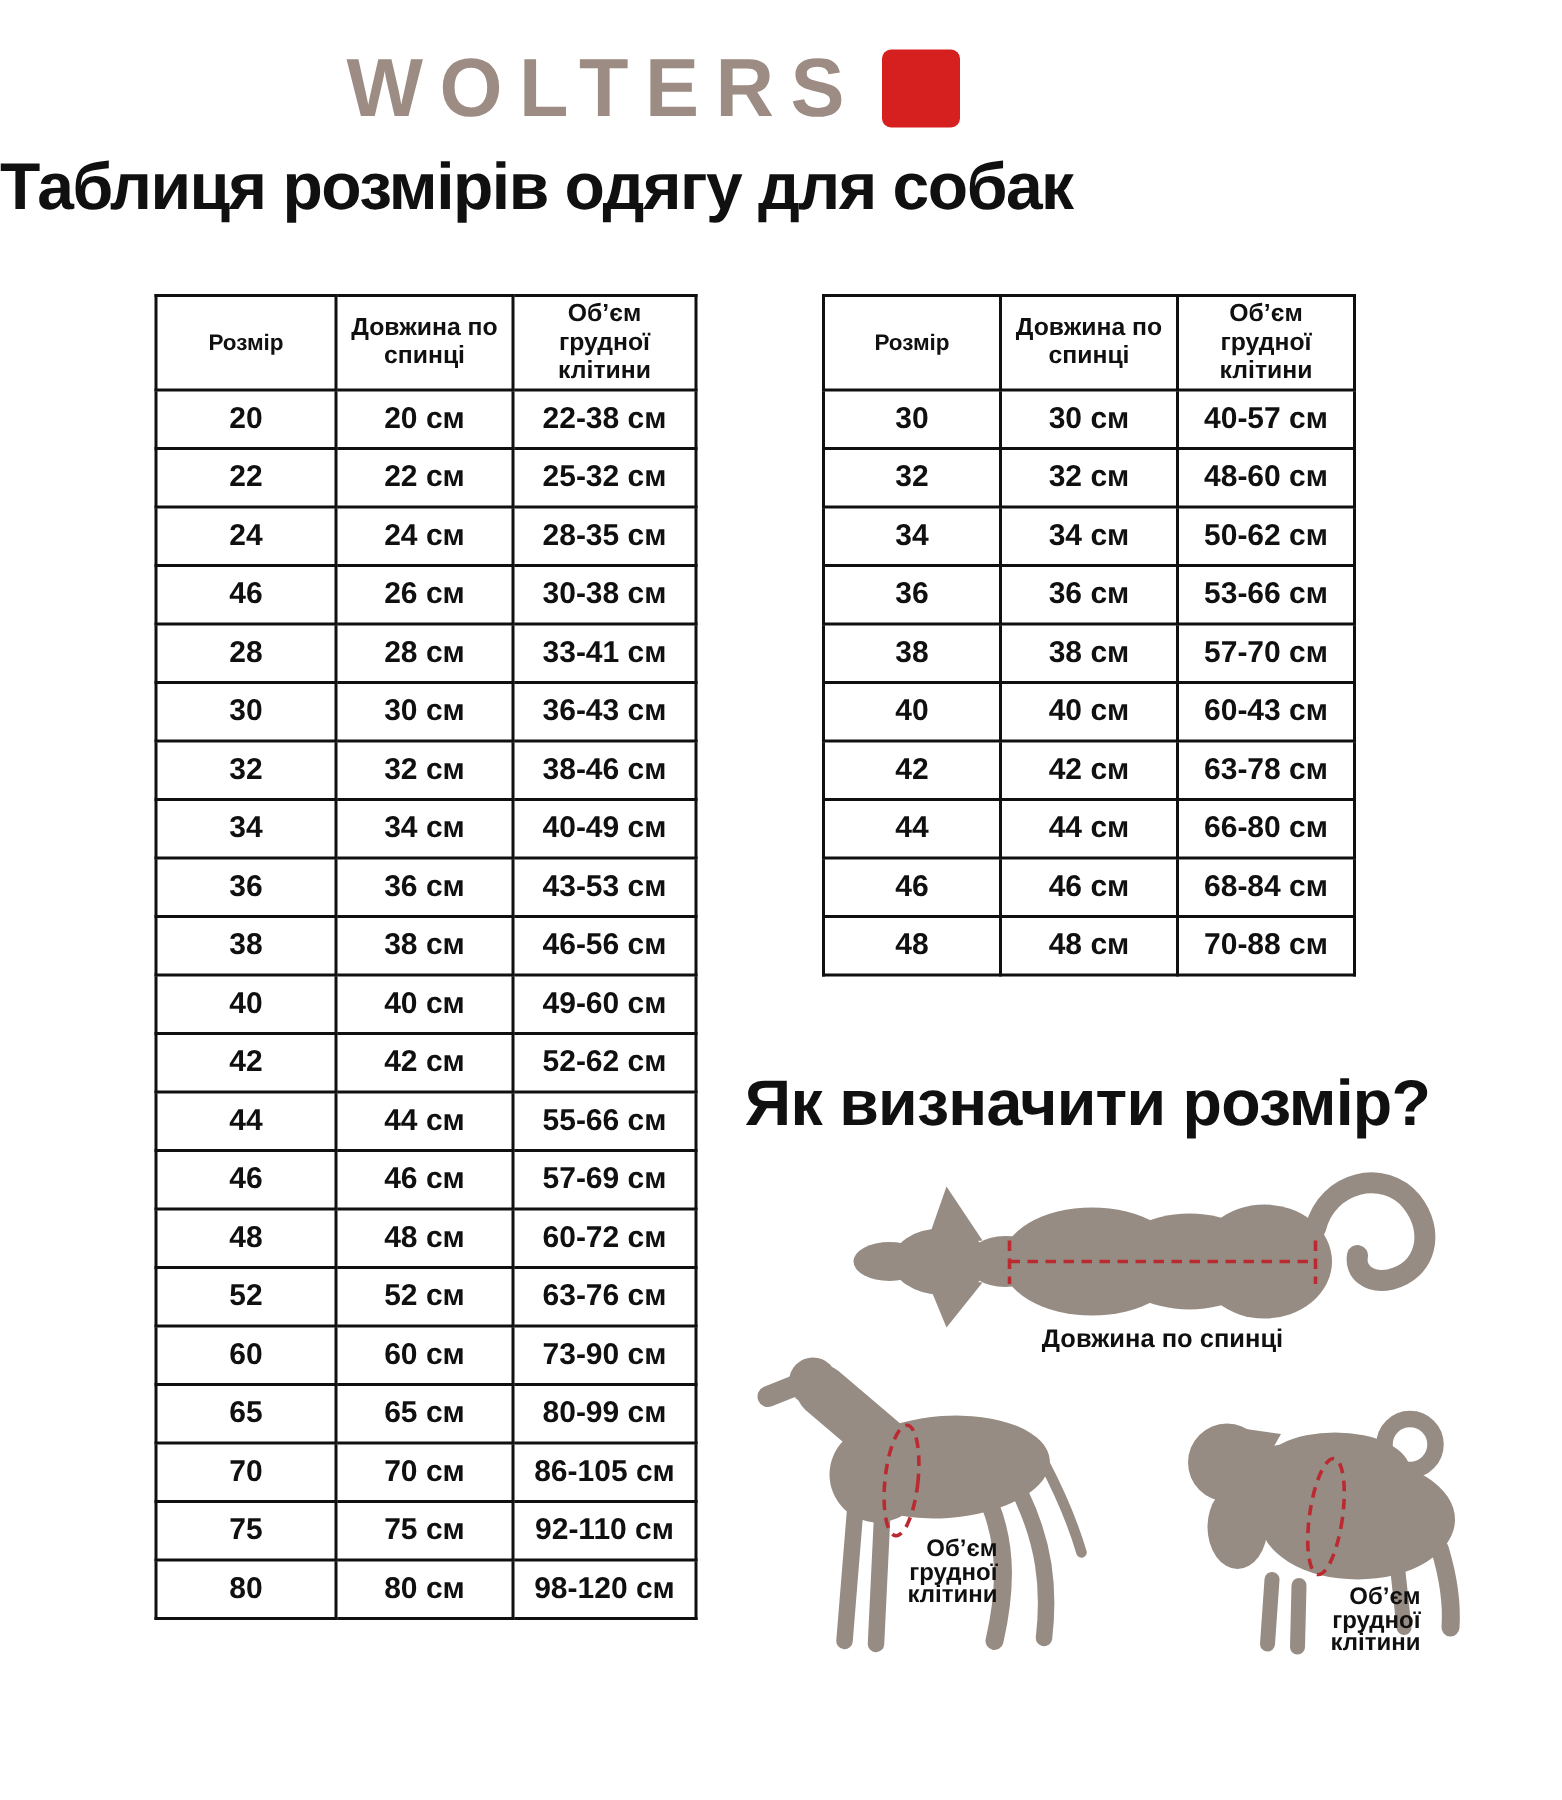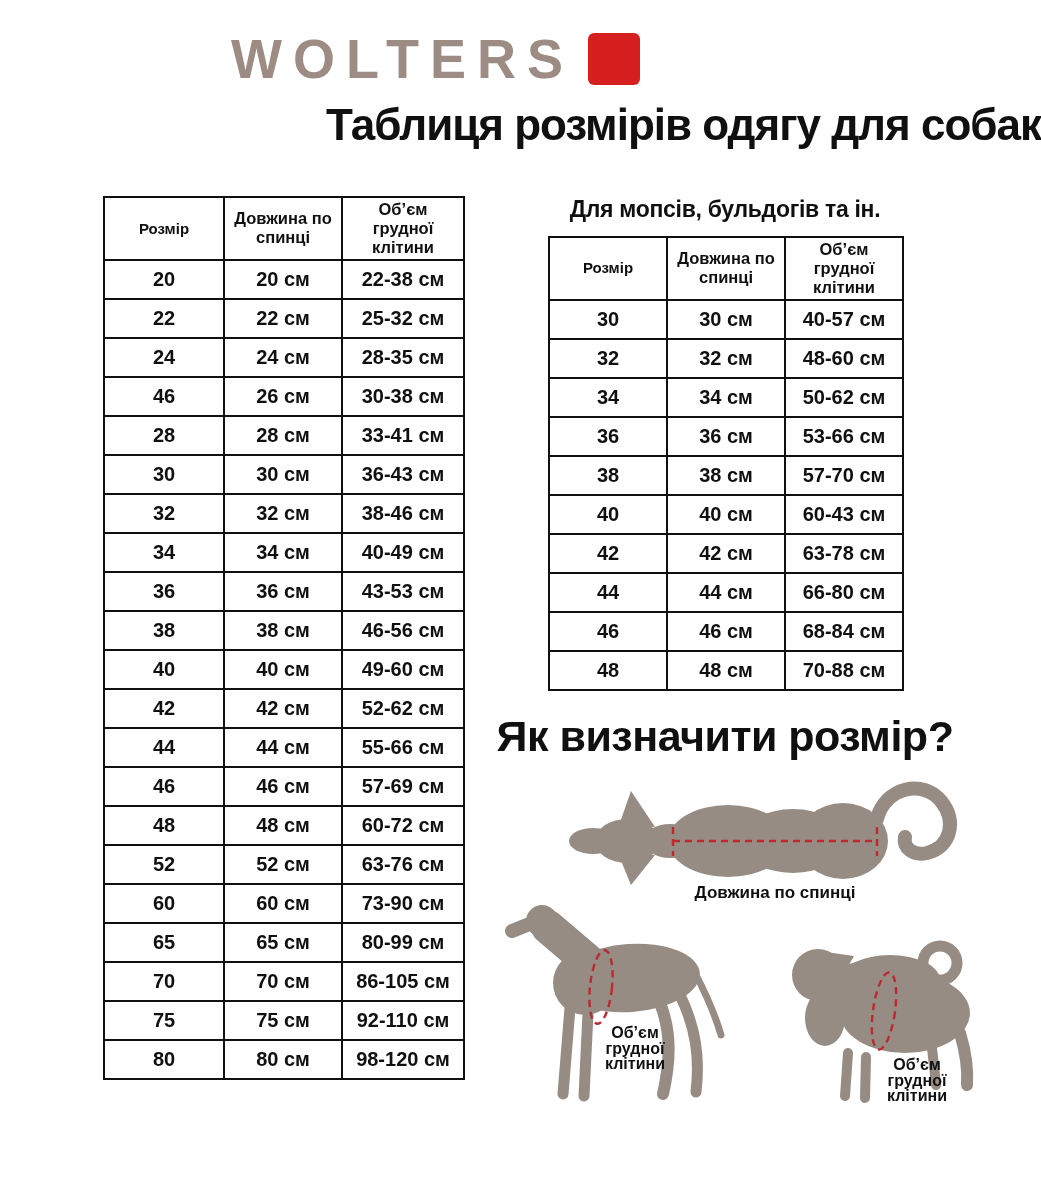--- a/index.html
+++ b/index.html
@@ -23,21 +23,21 @@
     font-size:54px;font-weight:700;letter-spacing:11px;
     color:var(--logo-text);line-height:1;transform:scaleY(1.02);
   }
   .logo-square{
     width:52px;height:52px;border-radius:6px;background:var(--accent-red);
     margin-left:14px;flex:0 0 auto;
   }
   
   .main-title{
     position:absolute;top:100px;left:0;width:1041px;margin:0;
-    text-align:right;font-size:44px;font-weight:700;letter-spacing:-1px;
+    text-align:left;font-size:44px;font-weight:700;letter-spacing:-1px;
     line-height:1.15;color:var(--ink);
   }
   
   .col{position:absolute;top:196px;}
   .col-left{left:103px;width:360px;}
   .col-right{left:548px;width:354px;}
   .col h2{
     margin:0 0 12px 0;text-align:center;font-size:23px;font-weight:700;
     letter-spacing:-0.3px;line-height:1.2;
   }
@@ -57,21 +57,21 @@
   .svg-abs{position:absolute;display:block;}
   #topdog-svg{left:565px;top:773px;width:410px;height:115px;}
   #sidedog-svg{left:500px;top:903px;width:225px;height:200px;}
   #pug-svg{left:780px;top:935px;width:210px;height:175px;}
   .backlen-label{
     position:absolute;left:625px;top:884px;width:300px;text-align:center;
     font-size:17px;font-weight:700;line-height:1.1;
   }
   .chest-label{
     position:absolute;font-size:16px;font-weight:700;line-height:15.5px;
-    white-space:pre-line;text-align:center;
+    white-space:pre-line;text-align:right;
   }
   #chest-label-1{left:605px;top:1025px;}
   #chest-label-2{left:887px;top:1057px;}
   
   .sil{fill:var(--silhouette);stroke:none;}
   .sil-line{fill:none;stroke:var(--silhouette);stroke-linecap:round;}
   .meas{
     fill:none;stroke:var(--measure);stroke-width:2.4;
     stroke-dasharray:7 5;stroke-linecap:butt;
   }
@@ -206,21 +206,20 @@
           <tr>
             <td>80</td>
             <td>80 см</td>
             <td>98-120 см</td>
           </tr>
         </tbody>
     </table>
   </section>
 
   <section class="col col-right">
-    <h2>Для мопсів, бульдогів та ін.</h2>
     <table>
       <colgroup>
           <col style="width:118px">
           <col style="width:118px">
           <col style="width:118px">
         </colgroup>
       <thead>
           <tr>
             <th>Розмір</th>
             <th>Довжина по спинці</th>

